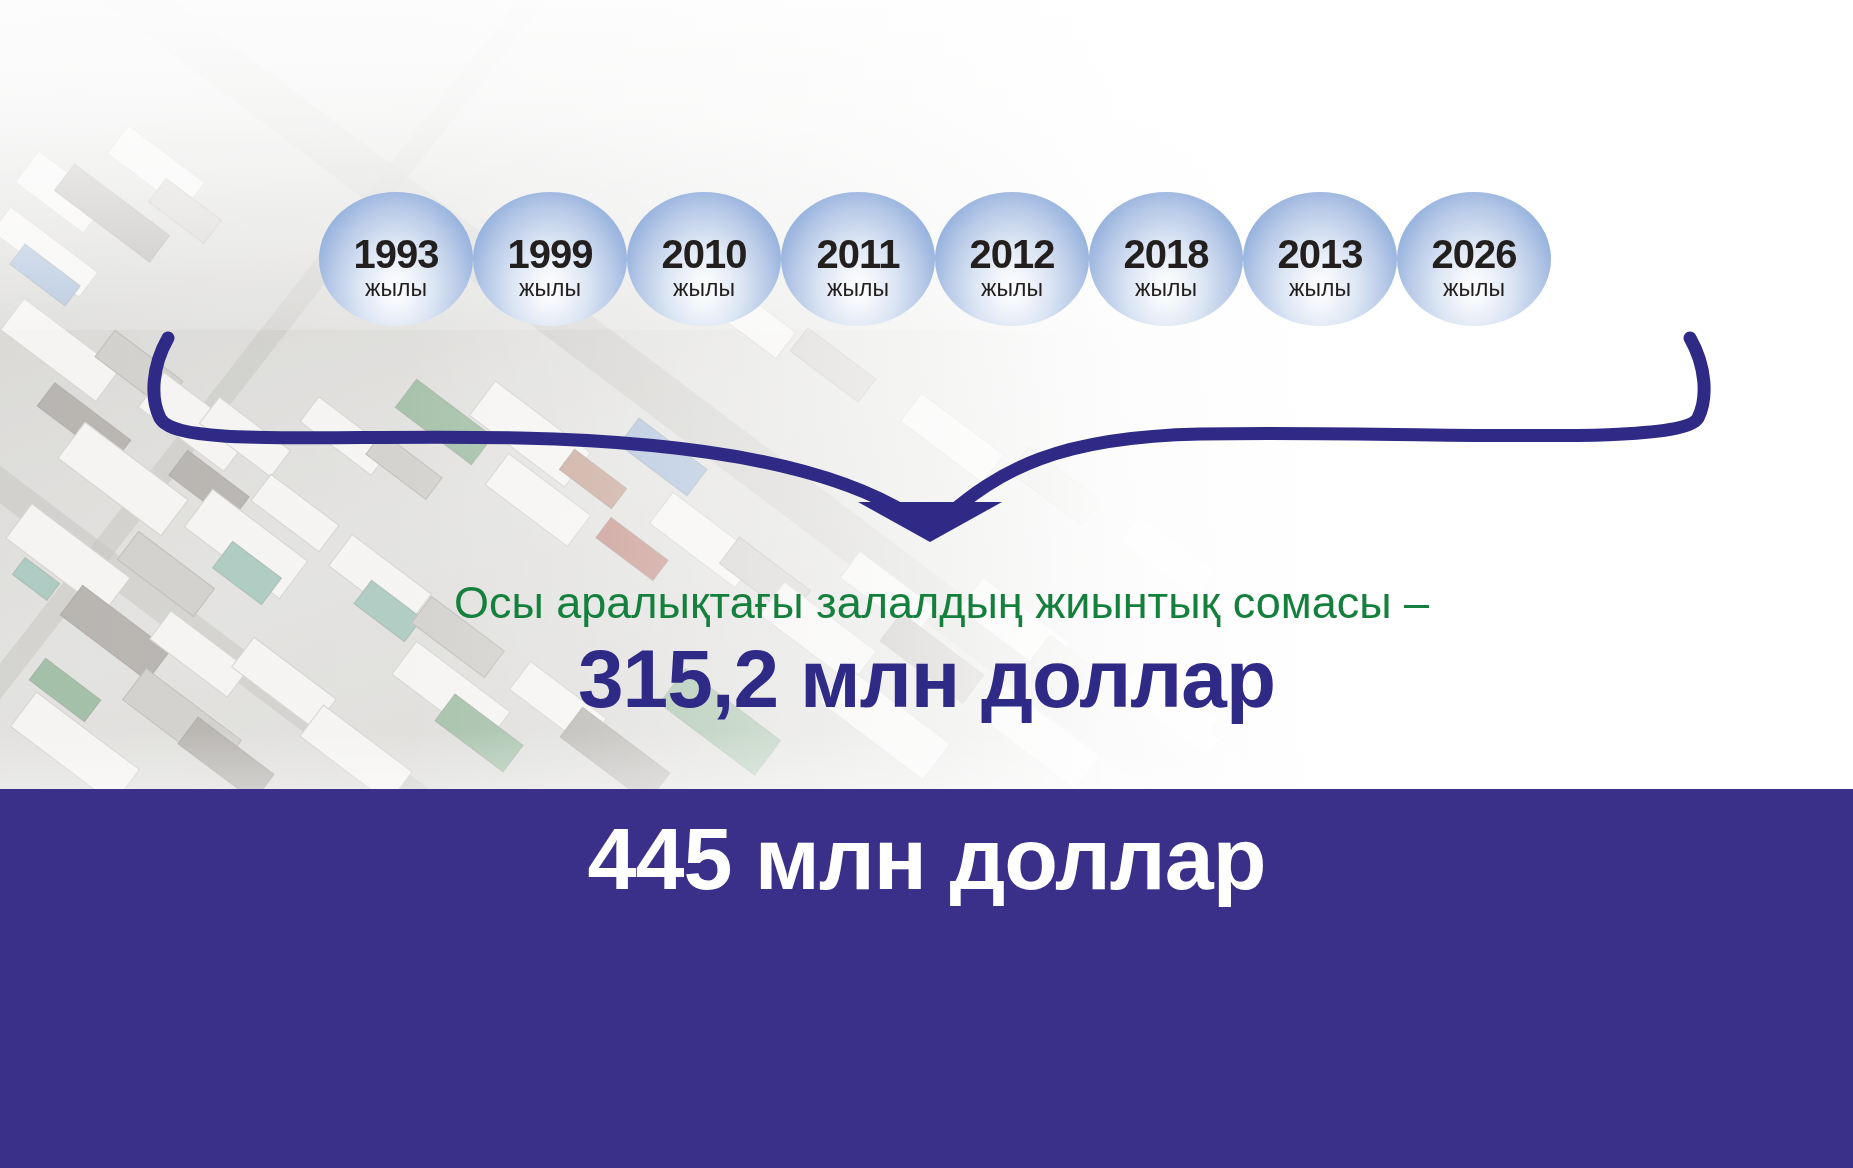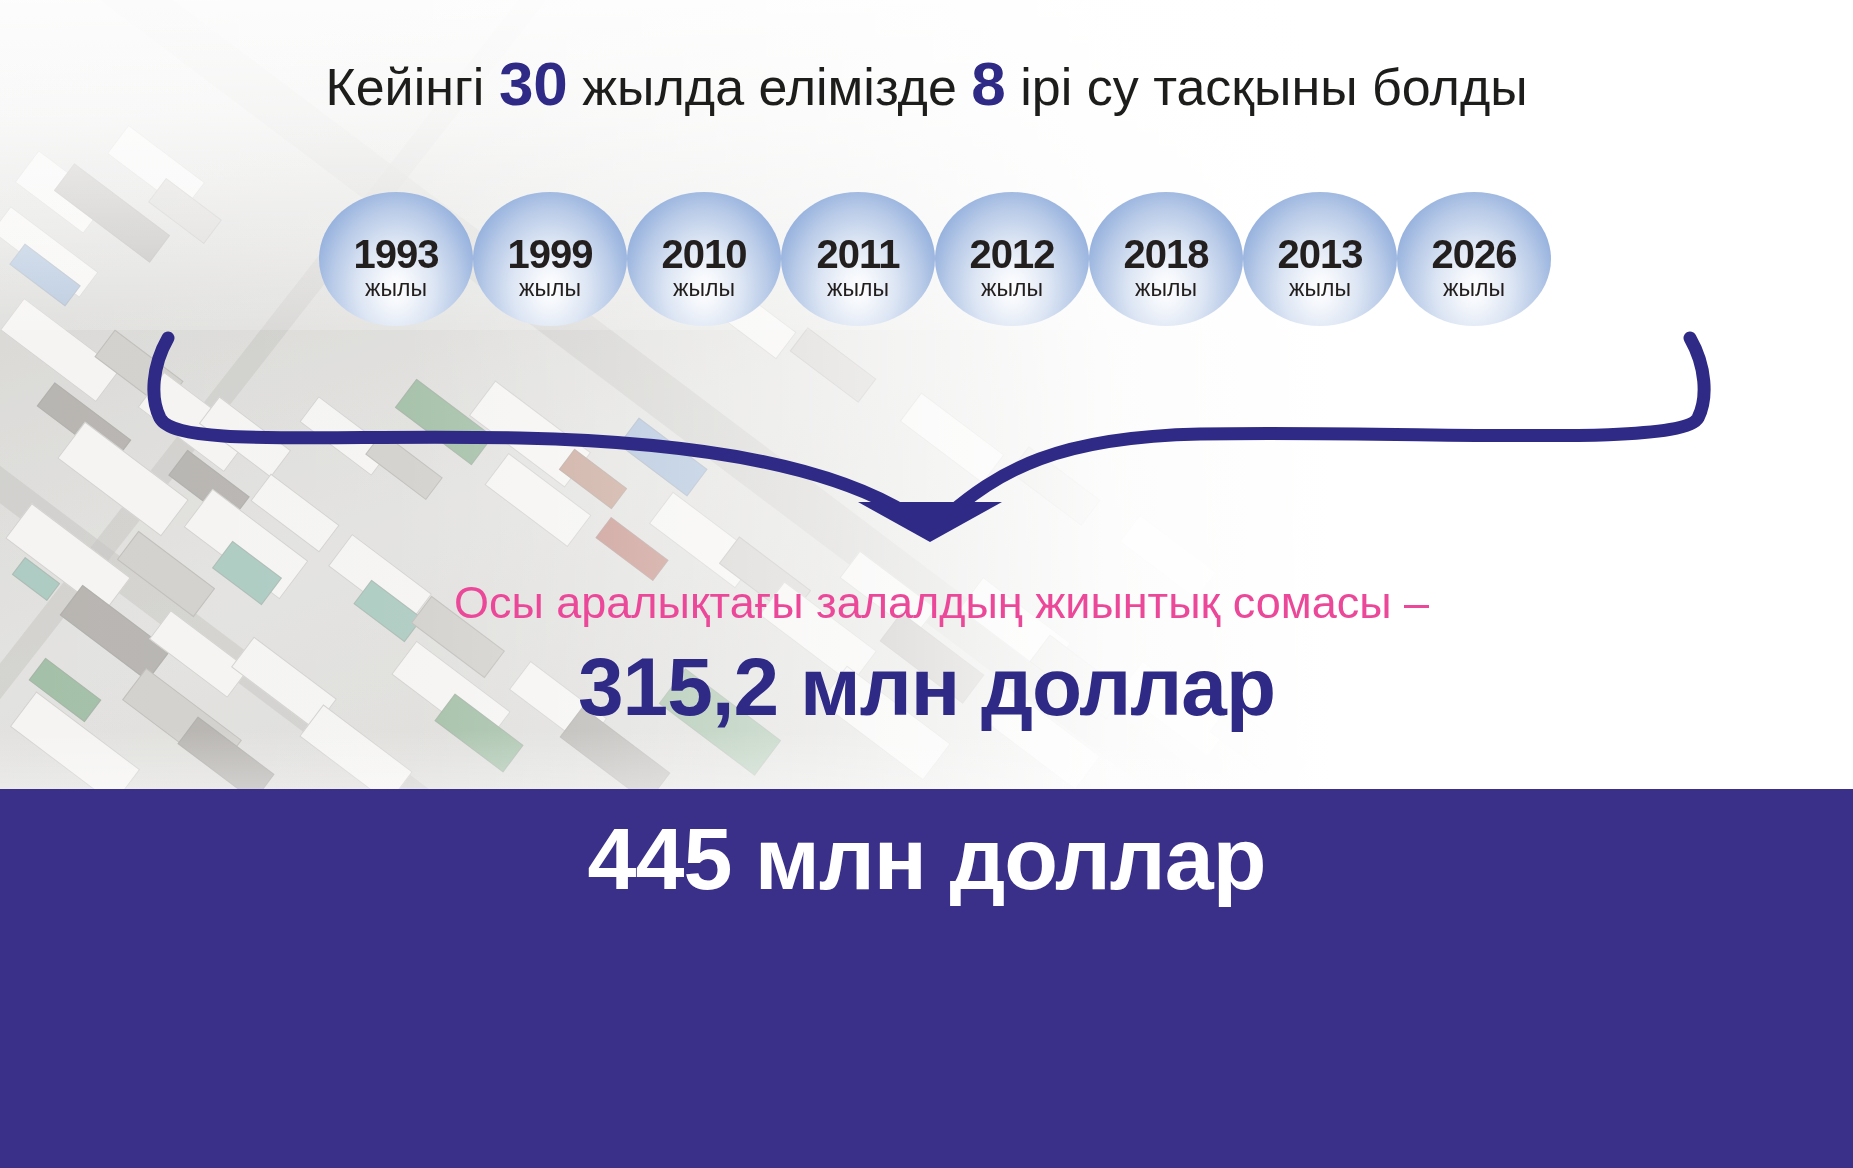--- a/index.html
+++ b/index.html
@@ -156,26 +156,26 @@
   
   #mid-block {
     position: absolute;
     left: 0; top: 575px;
     width: 1853px;
     text-align: center;
   }
   #mid-line1 {
     font-size: 45px;
     line-height: 56px;
-    color: #ec4899;
+    color: #15803d;
     white-space: nowrap;
     margin-left: 30px;
   }
   #mid-line2 {
-    margin-top: 8px;
+    margin-top: 0;
     font-size: 82px;
     line-height: 96px;
     font-weight: bold;
     color: #2e2a86;
     white-space: nowrap;
     letter-spacing: -1px;
   }
 
   
   #blue-panel {
@@ -284,21 +284,20 @@
     <div class="roof pale" style="left:900px; top:420px; width:104px; height:36px; transform:rotate(37deg);"></div>
     <div class="roof mid" style="left:1010px;top:470px; width:90px;  height:32px; transform:rotate(37deg);"></div>
     <div class="roof pale" style="left:1120px;top:540px; width:96px;  height:34px; transform:rotate(37deg);"></div>
 
     <div class="haze-overall"></div>
     <div class="haze-top"></div>
     <div class="haze-right"></div>
     <div class="haze-bottom"></div>
   </div>
 
-  <div id="headline"><span>Кейінгі</span> <span class="num">30</span> <span>жылда елімізде</span> <span class="num">8</span> <span>ірі су тасқыны болды</span></div>
 
   <div id="circles">
 
     <div class="year-circle">
       <span class="y-num">1993</span>
       <span class="y-lbl">жылы</span>
     </div>
 
     <div class="year-circle">
       <span class="y-num">1999</span>

